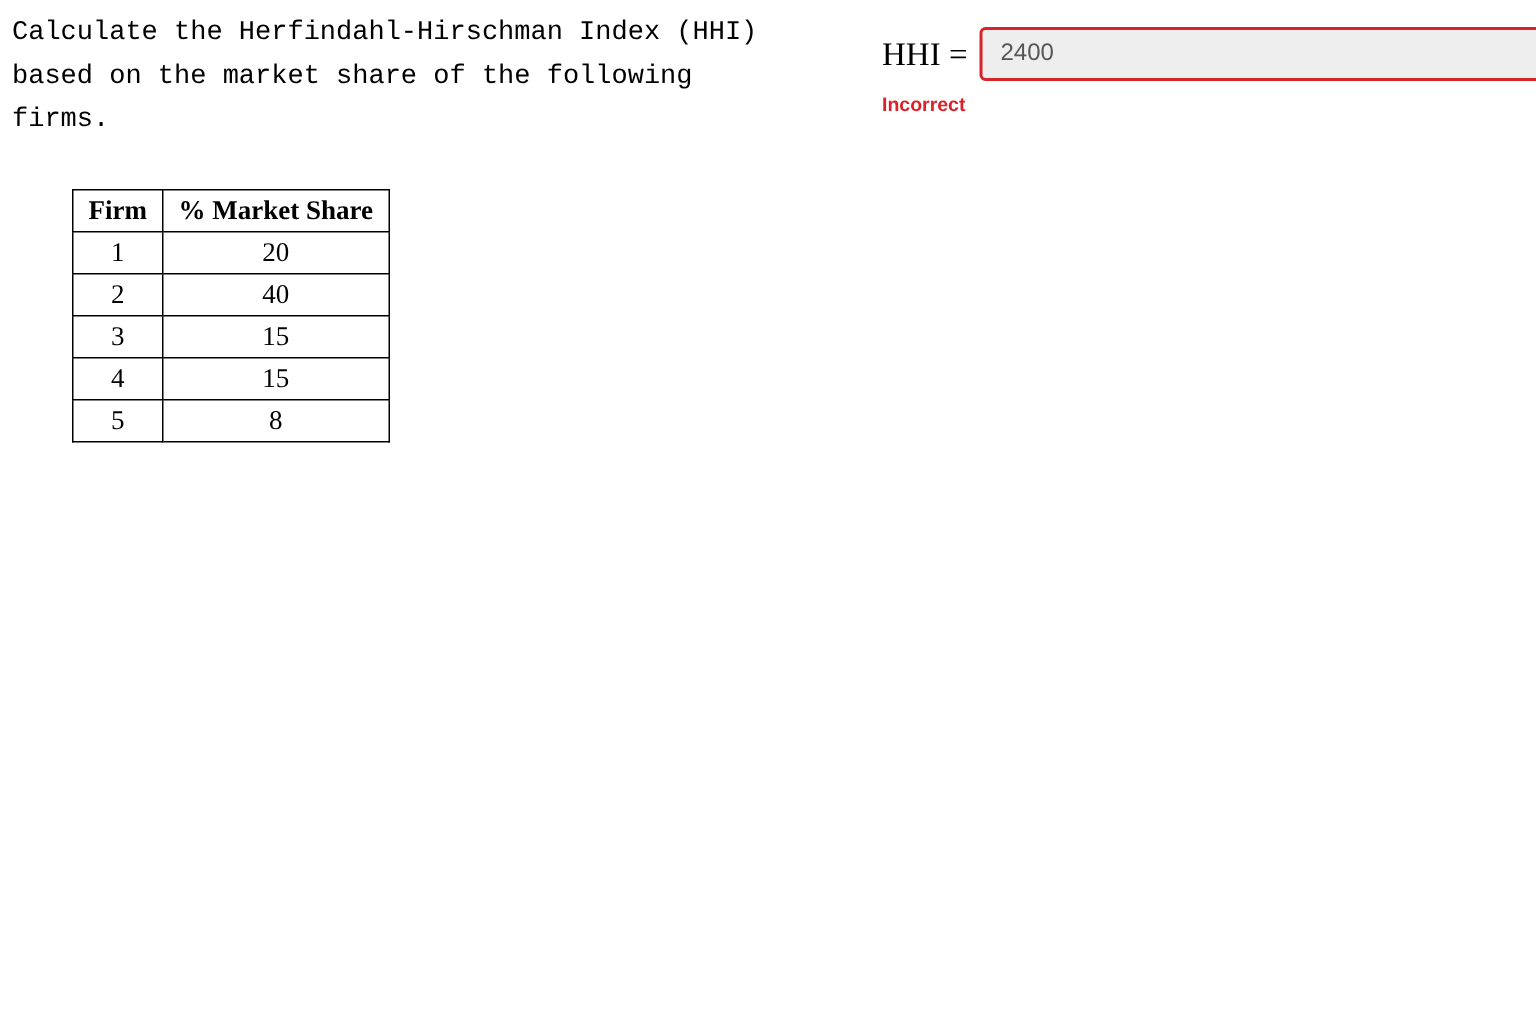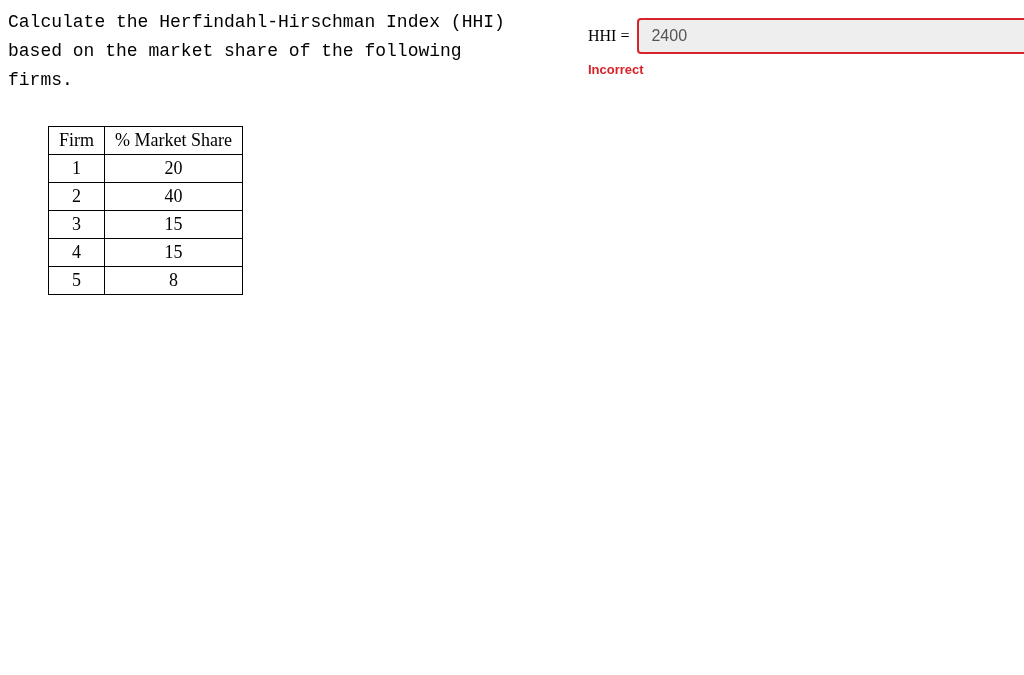--- a/index.html
+++ b/index.html
@@ -35,31 +35,31 @@
       border-collapse: collapse;
       margin-left: 40px;
     }
     th, td {
       border: 1px solid #000;
       padding: 3px 10px;
       text-align: center;
       font-weight: normal;
     }
     thead th {
-      font-weight: normal;
+      font-weight: bold;
       vertical-align: middle;
     }
     .answer-row {
       display: flex;
       align-items: center;
       gap: 8px;
     }
     .answer-label {
       font-family: Georgia, 'Times New Roman', serif;
-      font-size: 16px;
+      font-size: 22px;
       white-space: nowrap;
     }
     .answer-input {
       flex: 1;
       height: 36px;
       padding: 6px 12px;
       font-size: 16px;
       font-family: Arial, sans-serif;
       color: #555;
       background: #eeeeee;

